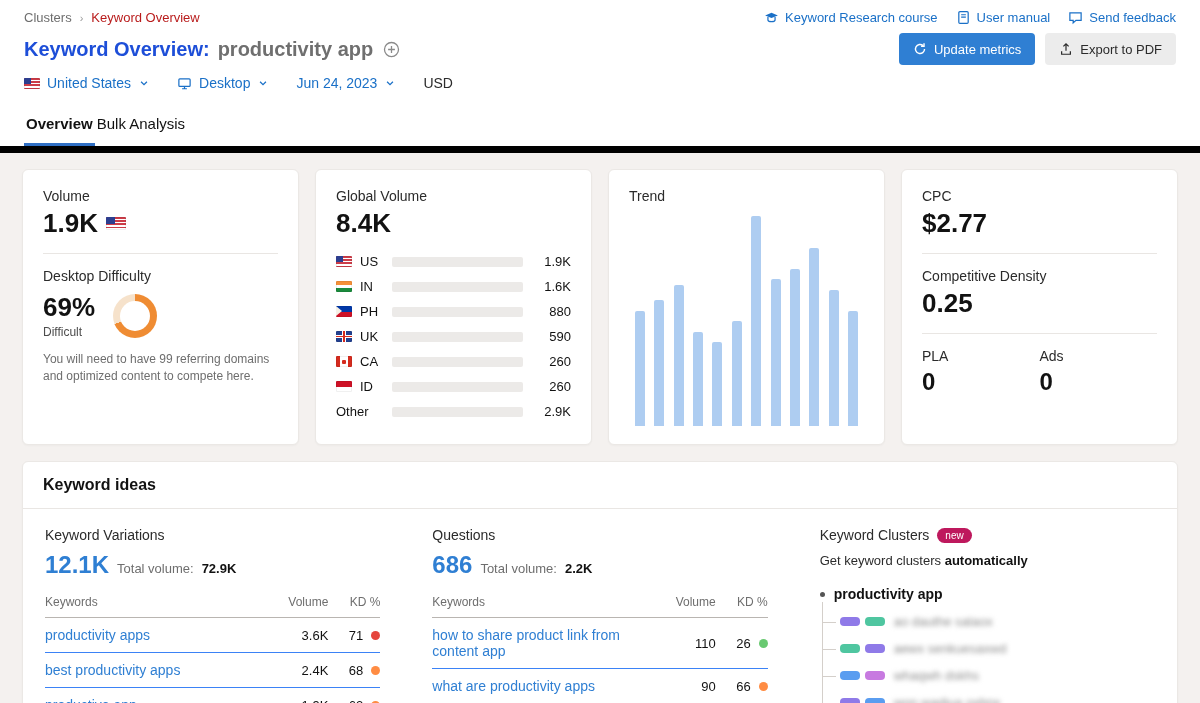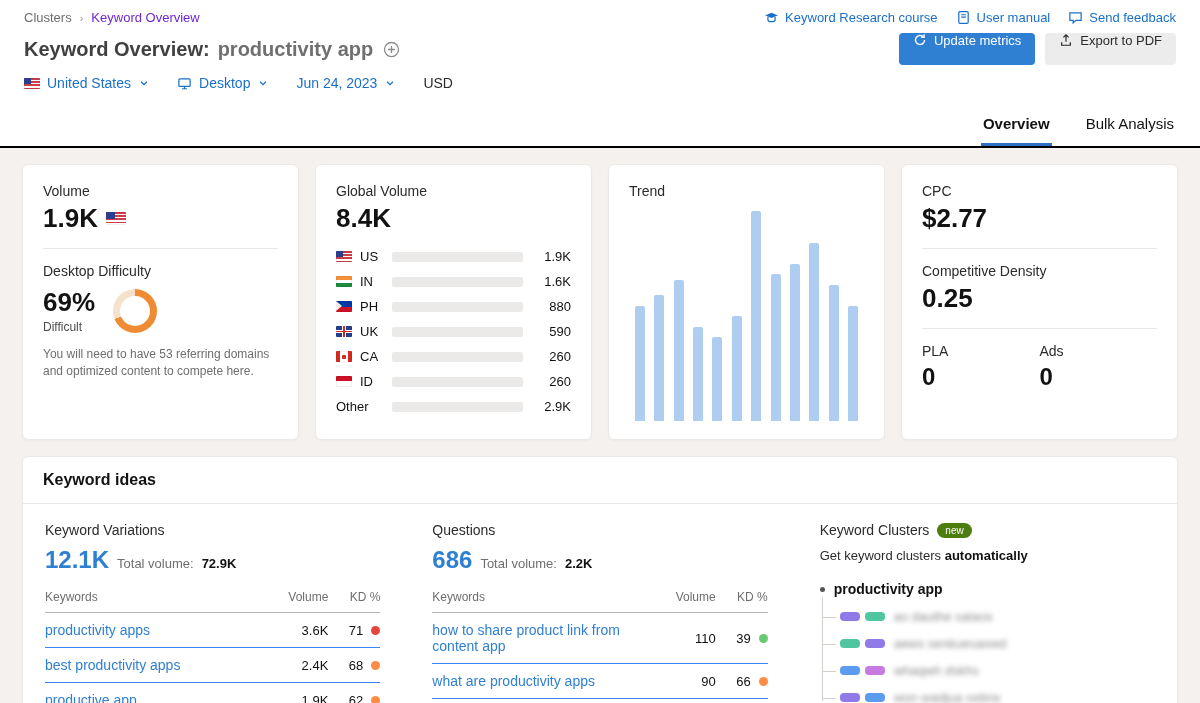--- a/index.html
+++ b/index.html
@@ -3,42 +3,42 @@
 <meta charset="utf-8">
 <style>
   * { box-sizing: border-box; margin: 0; padding: 0; }
   html,body { width:1200px; height:703px; overflow:hidden; }
   body { font-family:"Liberation Sans", sans-serif; background:#fff; color:#121212; }
 
   
   .topbar { display:flex; justify-content:space-between; align-items:center; padding:10px 24px 2px; }
   .breadcrumb { font-size:13px; color:#6e6e6e; display:flex; align-items:center; gap:8px; }
   .breadcrumb .crumb-link { color:#6e6e6e; cursor:pointer; }
-  .breadcrumb .crumb-current { color:#6d28d9; }
+  .breadcrumb .crumb-current { color:#b91c1c; }
   .breadcrumb .chev { color:#9a9a9a; font-size:11px; }
   .top-links { display:flex; gap:18px; }
   .top-link { display:flex; align-items:center; gap:6px; font-size:13px; color:#1a70c7; cursor:pointer; }
   .top-link svg { flex:none; }
 
   .title-row { display:flex; justify-content:space-between; align-items:center; padding:6px 24px 8px; }
   .title-left { display:flex; align-items:center; gap:8px; }
-  .page-title { font-size:20px; font-weight:bold; color:#404040; }
+  .page-title { font-size:20px; font-weight:bold; color:#1d4ed8; }
   .page-keyword { font-size:20px; font-weight:bold; color:#6f6f6f; }
   .plus-icon { color:#8a8a8a; margin-left:2px; cursor:pointer; display:flex; }
   .title-buttons { display:flex; gap:10px; }
-  .btn { display:flex; gap:7px; height:32px; padding:0 14px; border-radius:4px; font-size:13px; border:none; cursor:pointer; font-family:inherit; }
+  .btn { display:flex; align-items:center; gap:7px; height:32px; padding:0 14px; border-radius:4px; font-size:13px; border:none; cursor:pointer; font-family:inherit; }
   .btn-primary { background:#2f7fd3; color:#fff; }
   .btn-secondary { background:#ececec; color:#2b2b2b; }
 
   .filters-row { display:flex; align-items:center; gap:28px; padding:2px 24px 12px; font-size:14px; }
   .filter { display:flex; align-items:center; gap:7px; color:#1a70c7; cursor:pointer; }
   .filter .chev-down { margin-left:1px; }
   .currency { color:#2b2b2b; }
 
-  .tabs-row { display:flex; gap:32px; padding:0 24px; border-bottom:2px solid #000000;justify-content:flex-end; }
+  .tabs-row { display:flex; padding:0 24px; border-bottom:7px solid #000000; }
   .tab { font-size:15px; padding:12px 2px 11px; cursor:pointer; color:#121212; border-bottom:3px solid transparent; }
   .tab.active { font-weight:bold; border-bottom-color:#2f6fc4; }
 
   
   .content { background:#f4f1ef; padding:16px 22px; height:559px; }
   .cards-row { display:grid; grid-template-columns:repeat(4,1fr); gap:16px; height:276px; }
   .card { background:#fff; border:1px solid #ebe8e5; border-radius:6px; padding:18px 20px; box-shadow:0 1px 2px rgba(0,0,0,0.03); }
   .card-label { font-size:14px; color:#2b2b2b; }
   .big-val { font-size:26px; font-weight:bold; color:#121212; }
   .divider { border:none; border-top:1px solid #e9e6e3; margin:14px 0; }
@@ -104,21 +104,21 @@
   .kw-table th.num, .kw-table td.num { text-align:right; }
   .kw-table th.kd-col, .kw-table td.kd-col { text-align:right; width:52px; }
   .kw-table td { padding:9px 0; border-bottom:1px solid #3b82f6; font-size:13px; color:#121212; vertical-align:middle; }
   .kw-table td.kw a { color:#2f7fd3; font-size:14px; text-decoration:none; cursor:pointer; }
   .kw-table td.num { width:56px; }
   .kd-cell { display:inline-flex; align-items:center; gap:8px; }
   .dot { width:9px; height:9px; border-radius:50%; display:inline-block; }
 
   
   .clusters-title-row { display:flex; align-items:center; gap:8px; }
-  .badge-new { background:#4d7c0f; color:#fff; font-size:10px; padding:2px 8px; border-radius:9px; }
+  .badge-new { background:#be185d; color:#fff; font-size:10px; padding:2px 8px; border-radius:9px; }
   .clusters-sub { font-size:13px; color:#2b2b2b; margin-top:10px; }
   .clusters-sub b { color:#121212; }
   .cluster-tree { margin-top:18px; }
   .cluster-root { display:flex; align-items:center; gap:9px; font-size:14px; font-weight:bold; }
   .root-dot { width:5px; height:5px; background:#555; border-radius:50%; flex:none; }
   .cluster-children { position:relative; margin-left:2px; padding-left:18px; margin-top:6px; }
   .cluster-children::before { content:''; position:absolute; left:0; top:-6px; bottom:10px; border-left:1.5px solid #d4cfca; }
   .cluster-item { position:relative; display:flex; align-items:center; gap:5px; height:27px; }
   .cluster-item::before { content:''; position:absolute; left:-18px; top:50%; width:14px; border-top:1.5px solid #d4cfca; }
   .chip { width:20px; height:9px; border-radius:4px; display:inline-block; flex:none; }
@@ -247,21 +247,21 @@
       </div>
       <hr class="divider">
       <div class="card-label">Desktop Difficulty</div>
       <div class="kd-row">
         <div>
           <div class="big-val">69%</div>
           <div class="kd-level">Difficult</div>
         </div>
         <div class="gauge" style="background: conic-gradient(rgb(239, 140, 51) 0deg, rgb(239, 140, 51) 69%, rgb(246, 226, 203) 69%, rgb(246, 226, 203) 100%);"></div>
       </div>
-      <div class="card-note">You will need to have 53 referring domains and optimized content to compete here.</div>
+      <div class="card-note">You will need to have 99 referring domains and optimized content to compete here.</div>
     </div>
 
     <div class="card">
       <div class="card-label">Global Volume</div>
       <div class="big-val" style="margin-top:4px;">8.4K</div>
       <div class="gv-rows">
         <div class="gv-row">
           <span class="flag flag-us"></span>
           <span class="gv-code">US</span>
           <span class="gv-track"><span class="gv-fill dark" style="width: 28%;"></span></span>
@@ -406,21 +406,21 @@
               <th>Keywords</th>
               <th class="num">Volume</th>
               <th class="kd-col">KD %</th>
             </tr>
           </thead>
           <tbody>
             <tr>
               <td class="kw" style="max-width:210px;"><a>how to share product link from content app</a></td>
               <td class="num">110</td>
               <td class="kd-col"><span class="kd-cell">
-                    <span>39</span>
+                    <span>26</span>
                     <span class="dot" style="background: rgb(105, 201, 113);"></span>
                   </span></td>
             </tr>
             <tr>
               <td class="kw"><a>what are productivity apps</a></td>
               <td class="num">90</td>
               <td class="kd-col"><span class="kd-cell">
                     <span>66</span>
                     <span class="dot" style="background: rgb(255, 140, 67);"></span>
                   </span></td>

